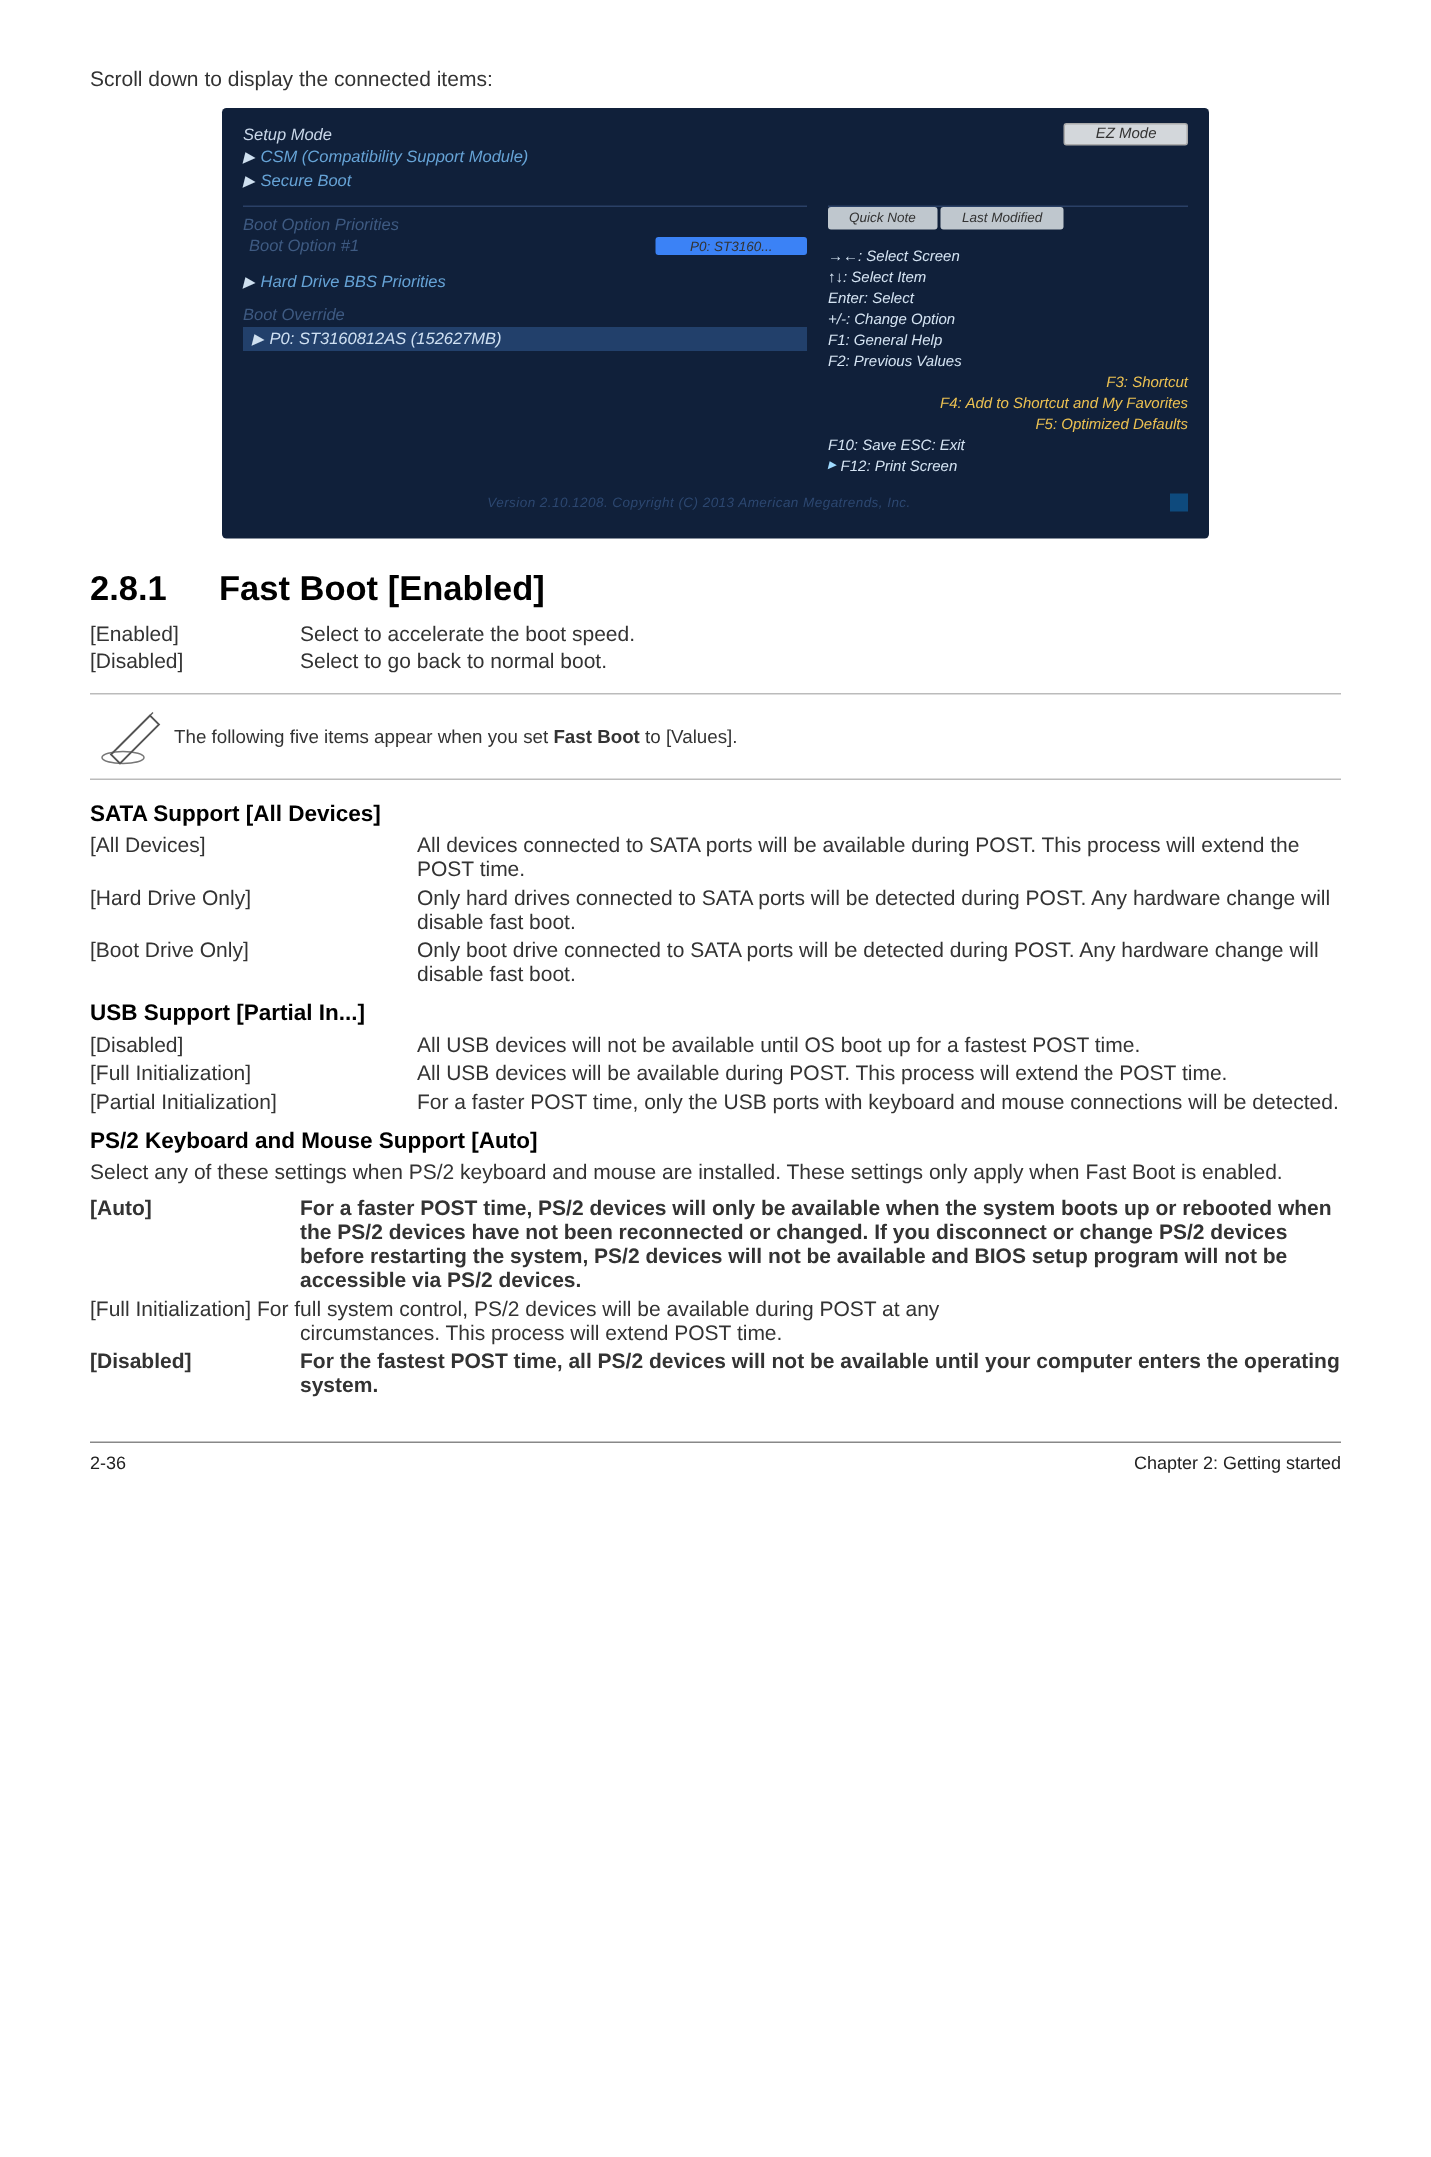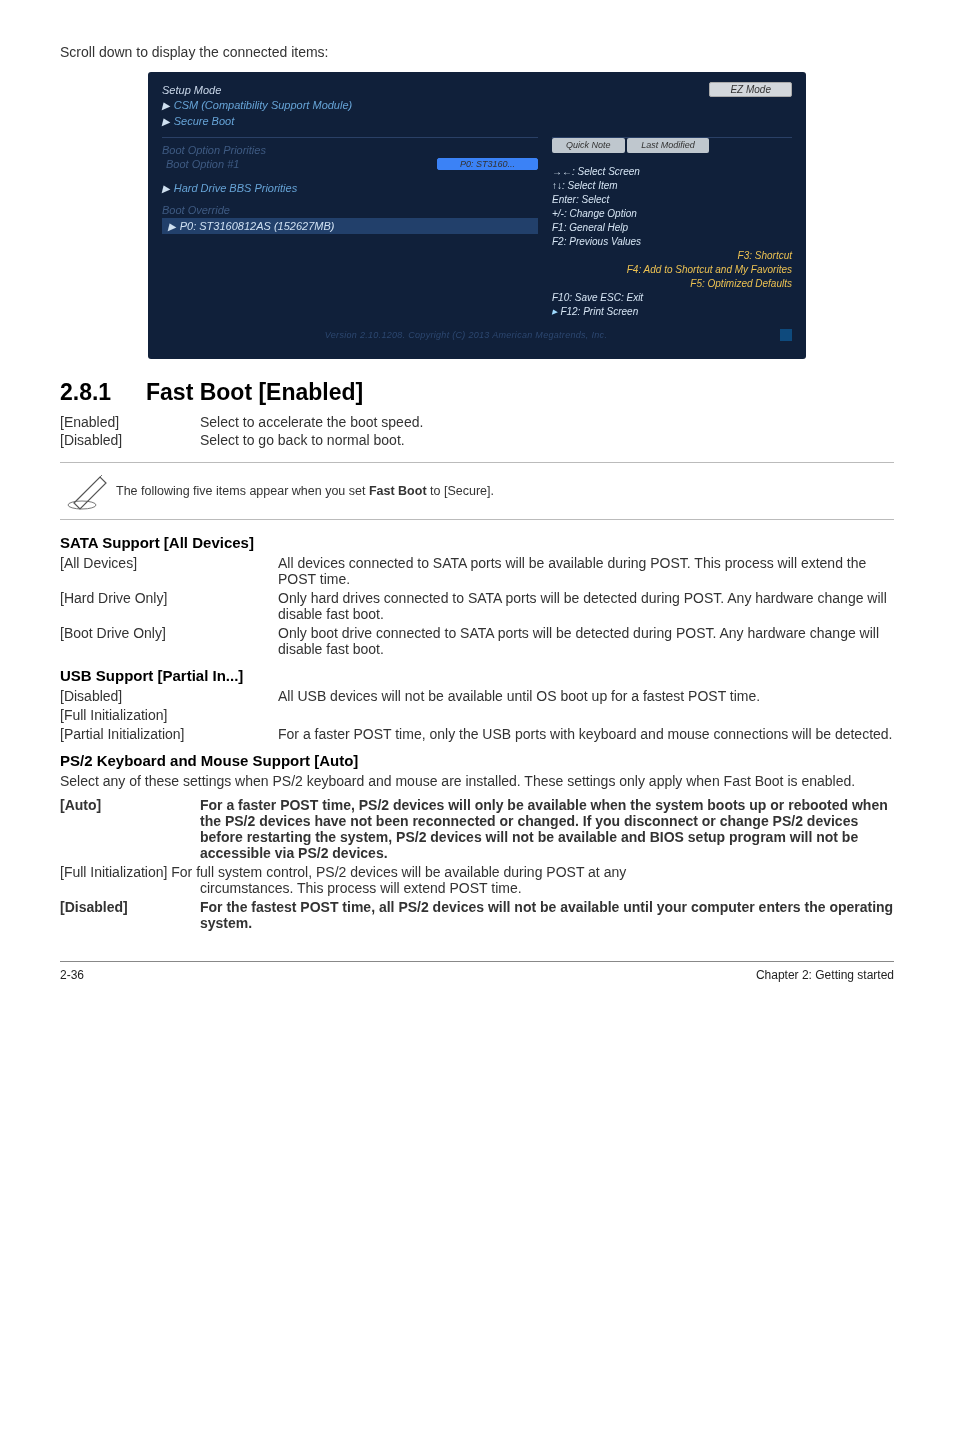--- a/index.html
+++ b/index.html
@@ -169,21 +169,21 @@
 
 <div class="note-block">
   <div class="note-icon">
     <svg width="44" height="40" viewBox="0 0 44 40">
       <ellipse cx="16" cy="34" rx="14" ry="4" fill="none" stroke="#777" stroke-width="1"></ellipse>
       <polygon points="8,32 34,6 40,12 14,38" fill="none" stroke="#555" stroke-width="1.2"></polygon>
       <line x1="12" y1="28" x2="36" y2="4" stroke="#555" stroke-width="0.8"></line>
     </svg>
   </div>
   <div class="note-text">
-    <span>The following five items appear when you set </span><b>Fast Boot</b><span> to [Secure].</span>
+    <span>The following five items appear when you set </span><b>Fast Boot</b><span> to [Values].</span>
   </div>
 </div>
 
 <h3 class="subhead">SATA Support [All Devices]</h3>
 <div class="wide-row">
     <span class="k">[All Devices]</span>
     <span class="v">All devices connected to SATA ports will be available during POST. This process will extend the POST time.</span>
   </div>
 <div class="wide-row">
     <span class="k">[Hard Drive Only]</span>
@@ -194,20 +194,21 @@
     <span class="v">Only boot drive connected to SATA ports will be detected during POST. Any hardware change will disable fast boot.</span>
   </div>
 
 <h3 class="subhead">USB Support [Partial In...]</h3>
 <div class="wide-row">
     <span class="k">[Disabled]</span>
     <span class="v">All USB devices will not be available until OS boot up for a fastest POST time.</span>
   </div>
 <div class="wide-row">
     <span class="k">[Full Initialization]</span>
+    <span class="v">All USB devices will be available during POST. This process will extend the POST time.</span>
   </div>
 <div class="wide-row">
     <span class="k">[Partial Initialization]</span>
     <span class="v">For a faster POST time, only the USB ports with keyboard and mouse connections will be detected.</span>
   </div>
 
 <h3 class="subhead">PS/2 Keyboard and Mouse Support [Auto]</h3>
 <p class="body">Select any of these settings when PS/2 keyboard and mouse are installed. These settings only apply when Fast Boot is enabled.</p>
 
 <div class="def-row">

